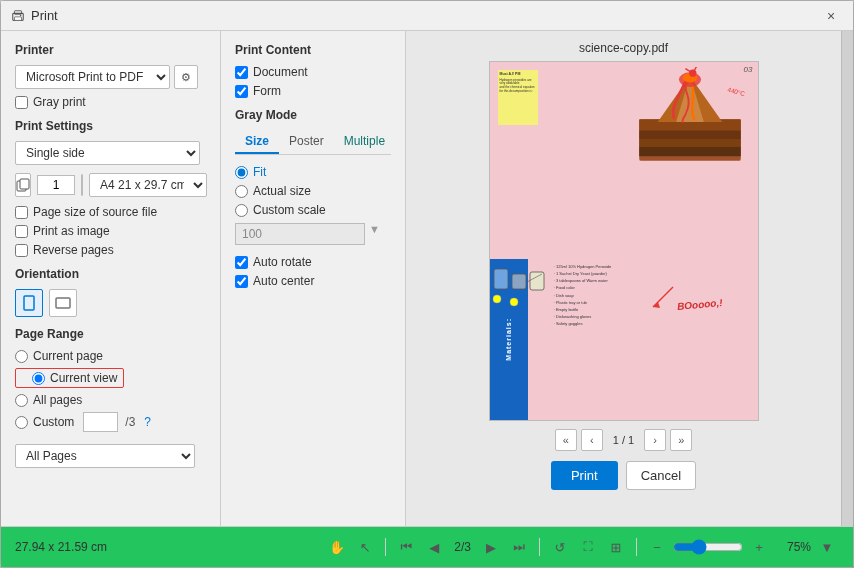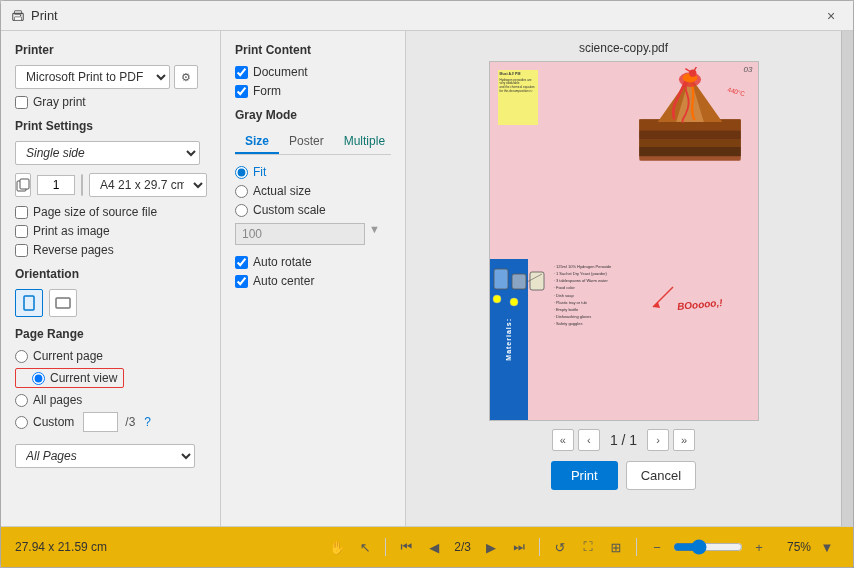--- a/index.html
+++ b/index.html
@@ -108,21 +108,21 @@
     select {
       border: 1px solid #bbb;
       background: #fff;
       padding: 3px 6px;
       font-size: 12px;
       border-radius: 2px;
       color: #333;
       cursor: pointer;
     }
     .printer-select { width: 155px; }
-    .settings-select { width: 185px; font-style: italic; }
+    .settings-select { width: 185px; }
     .paper-select { width: 118px; }
     .icon-btn {
       width: 24px;
       height: 24px;
       border: 1px solid #bbb;
       background: #fff;
       border-radius: 2px;
       display: flex;
       align-items: center;
       justify-content: center;
@@ -281,31 +281,31 @@
       background: #fff;
       border-radius: 2px;
       display: flex;
       align-items: center;
       justify-content: center;
       cursor: pointer;
       font-size: 11px;
       color: #555;
     }
     .page-indicator {
-      font-size: 14px;
+      font-size: 11px;
       color: #333;
       padding: 0 6px;
     }
     .dialog-footer {
       border-top: 1px solid #ccc;
       padding: 8px 14px;
       display: flex;
       align-items: center;
       justify-content: space-between;
-      background: #eab308;
+      background: #22c55e;
     }
     .footer-dims {
       font-size: 12px;
       color: #333;
     }
     .footer-toolbar {
       display: flex;
       align-items: center;
       gap: 4px;
     }

